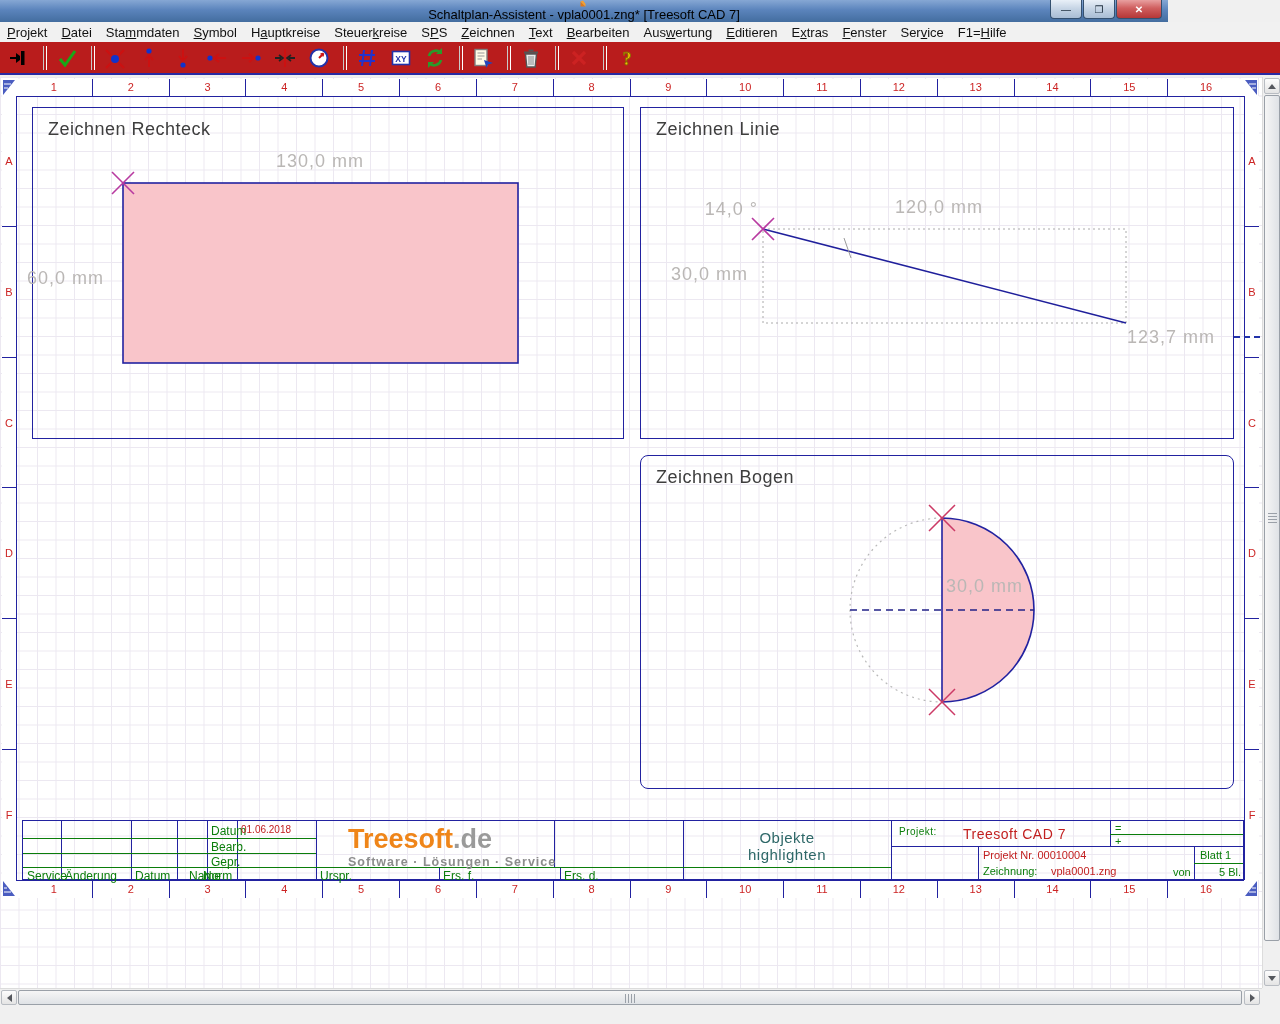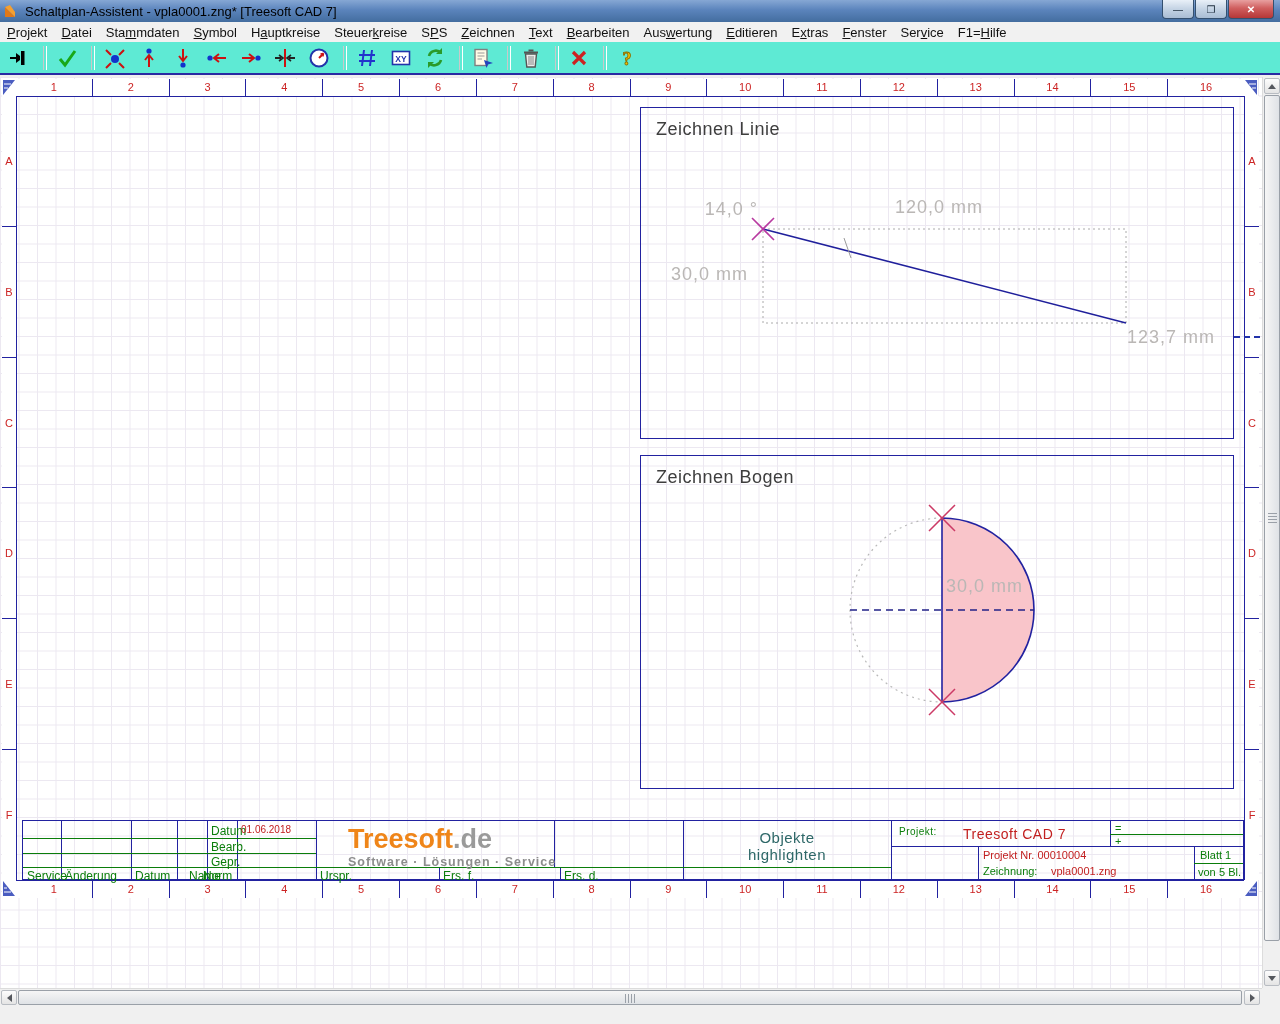--- a/index.html
+++ b/index.html
@@ -1,36 +1,36 @@
 <!DOCTYPE html>
 <html><head>
 <meta charset="utf-8">
 <style>
   html,body{margin:0;padding:0;}
   .abs{position:absolute;}
   #win{position:relative;width:1280px;height:1024px;overflow:hidden;background:#f0f0f0;
        font-family:"Liberation Sans",sans-serif;-webkit-font-smoothing:antialiased;}
   
-  #titlebar{left:0;top:0;width:1280px;height:22px;
+  #titlebar{left:0;top:0;width:1168px;height:22px;
     background:linear-gradient(#86a7d4 0%,#5b84bc 45%,#436d9f 100%);
-    display:flex;align-items:center;border-bottom:1px solid #2f4f77;}
+    display:flex;align-items:center;border-bottom:1px solid #2f4f77;flex-direction:column;}
   #titlebar .ticon{width:16px;height:14px;margin:0 5px 0 4px;}
   #titlebar .ttext{font-size:13px;color:#000;white-space:nowrap;}
   .winbtns{position:absolute;right:6px;top:0;display:flex;}
   .wbtn{width:30px;height:18px;border:1px solid #34506f;border-top:none;border-radius:0 0 4px 4px;
     background:linear-gradient(#e9f0f8,#c4d3e4 50%,#a9bdd4);display:flex;align-items:center;justify-content:center;
     font-size:10px;color:#1c2c3c;margin-left:1px;}
   .wbtn.close{width:44px;background:linear-gradient(#e8a0a0,#d05f5f 45%,#b53737);color:#fff;font-weight:bold;}
   
   #menubar{left:0;top:22px;width:1280px;height:20px;background:#f1f1f1;display:flex;align-items:center;
     font-size:13px;color:#111;border-bottom:1px solid #e2e2e2;}
   .menu-item{padding:2px 7px;white-space:nowrap;cursor:default;}
   .menu-item u{text-decoration:underline;}
   
-  #toolbar{left:0;top:42px;width:1280px;height:33px;background:#5eead4;display:flex;align-items:center;
+  #toolbar{left:0;top:42px;width:1280px;height:33px;background:#b91c1c;display:flex;align-items:center;
     border-bottom:2px solid #2a2aa2;padding-left:4px;box-sizing:border-box;}
   .tb-btn{width:30px;height:28px;border:none;background:transparent;padding:2px;margin:0 2px;}
   .tb-btn svg{width:22px;height:22px;display:block;}
   .tb-sep{width:2px;height:24px;margin:0 5px;border-left:1px solid #c9c9c9;border-right:1px solid #ffffff;}
   
   #viewport{left:0;top:77px;width:1280px;height:911px;background:#fff;}
   #gridlayer{left:0;top:0;width:1262px;height:911px;
     background-image:linear-gradient(#ece8f1 1px,transparent 1px),linear-gradient(90deg,#ece8f1 1px,transparent 1px);
     background-size:18.5px 18.5px;}
   #sheet{left:2px;top:2px;width:1252px;height:814px;border:2px solid #2222a0;}
@@ -317,37 +317,46 @@
           <path d="M2 12 H9 M2 8 H5" stroke="#fff" stroke-width="1"></path>
         </svg></div>
     <div class="corner abs" style="left:1244px;top:803px;">
       <svg width="14" height="17">
           <path d="M13 1 L13 16 L1 16 Z" fill="#4a5cc0"></path>
           <path d="M5 12 H12 M8 8 H12" stroke="#fff" stroke-width="1"></path>
         </svg></div>
 
     <div class="fold-mark" style="left:1234px;top:259px;"></div>
 
+    <div class="panel abs" style="left:32px;top:30px;width:590px;height:330px;">
+      <div class="cad-title abs" style="left:15px;top:11px;">Zeichnen Rechteck</div>
+      <svg class="abs" style="left:0;top:0;" width="590" height="330">
+        <rect x="90" y="75" width="395" height="180" fill="#f9c5ca" stroke="#2222a0" stroke-width="1.6"></rect>
+        <path d="M79 64 l22 22 M101 64 l-22 22" stroke="#b83aa0" stroke-width="1.6" fill="none"></path>
+      </svg>
+      <div class="dim abs" style="left:182px;top:43px;width:210px;text-align:center;">130,0 mm</div>
+      <div class="dim abs" style="left:-6px;top:160px;width:95px;">60,0 mm</div>
+    </div>
 
     <div class="panel abs" style="left:640px;top:30px;width:592px;height:330px;">
       <div class="cad-title abs" style="left:15px;top:11px;">Zeichnen Linie</div>
       <svg class="abs" style="left:0;top:0;" width="592" height="330">
         <rect x="122" y="121" width="363" height="94" fill="none" stroke="#aaaaaa" stroke-width="1" stroke-dasharray="2 3"></rect>
         <line x1="122" y1="121" x2="485" y2="215" stroke="#1f1f9b" stroke-width="1.6"></line>
         <line x1="203" y1="130" x2="210" y2="150" stroke="#9a9a9a" stroke-width="1"></line>
         <path d="M111 110 l22 22 M133 110 l-22 22" stroke="#b83aa0" stroke-width="1.6" fill="none"></path>
       </svg>
       <div class="dim abs" style="left:25px;top:91px;width:92px;text-align:right;">14,0 °</div>
       <div class="dim abs" style="left:198px;top:89px;width:200px;text-align:center;">120,0 mm</div>
       <div class="dim abs" style="left:30px;top:156px;width:90px;">30,0 mm</div>
       <div class="dim abs" style="left:486px;top:219px;width:100px;">123,7 mm</div>
     </div>
 
 
-    <div class="panel abs" style="left:640px;top:378px;width:592px;height:332px;">
+    <div class="panel abs" style="left:640px;top:378px;width:592px;height:332px;border-radius:8px;">
       <div class="cad-title abs" style="left:15px;top:11px;">Zeichnen Bogen</div>
       <svg class="abs" style="left:0;top:0;" width="592" height="332">
         <path d="M301 62 A92 92 0 0 0 301 246" fill="none" stroke="#b8b8b8" stroke-width="1.2" stroke-dasharray="2 4"></path>
         <path d="M301 62 A92 92 0 0 1 301 246 Z" fill="#f9c5ca" stroke="#2222a0" stroke-width="1.6"></path>
         <line x1="209" y1="154" x2="393" y2="154" stroke="#222288" stroke-width="1.6" stroke-dasharray="7 5"></line>
         <path d="M288 49 l26 26 M314 49 l-26 26" stroke="#cc3a66" stroke-width="1.5" fill="none"></path>
         <path d="M288 233 l26 26 M314 233 l-26 26" stroke="#cc3a66" stroke-width="1.5" fill="none"></path>
       </svg>
       <div class="dim abs" style="left:305px;top:120px;width:95px;">30,0 mm</div>
     </div>
@@ -398,21 +407,21 @@
       <div class="note-txt" style="left:660px;top:25px;width:208px;text-align:center;">highlighten</div>
 
       <div class="pj-label" style="left:876px;top:5px;">Projekt:</div>
       <div class="pj-value" style="left:940px;top:5px;">Treesoft CAD 7</div>
       <div class="pj-small-r" style="left:960px;top:28px;">Projekt Nr. 00010004</div>
       <div class="pj-small-g" style="left:960px;top:44px;">Zeichnung:</div>
       <div class="pj-small-r" style="left:1028px;top:44px;">vpla0001.zng</div>
       <div class="pj-small-g" style="left:1092px;top:1px;">=</div>
       <div class="pj-small-g" style="left:1092px;top:14px;">+</div>
       <div class="pj-small-g" style="left:1177px;top:28px;">Blatt 1</div>
-      <div class="pj-small-g" style="left:1175px;top:45px;">von</div>
+      <div class="pj-small-g" style="left:1150px;top:45px;">von</div>
       <div class="pj-small-g" style="left:1196px;top:45px;">5 Bl.</div>
     </div>
 
     <div class="sb-track-v abs">
       <div class="sb-arrow" style="left:1px;top:1px;width:16px;height:16px;">
           <div class="tri up"></div>
         </div>
       <div class="sb-thumb" style="left:1px;top:18px;width:16px;height:846px;">
           <div class="grip-v"></div>
         </div>

